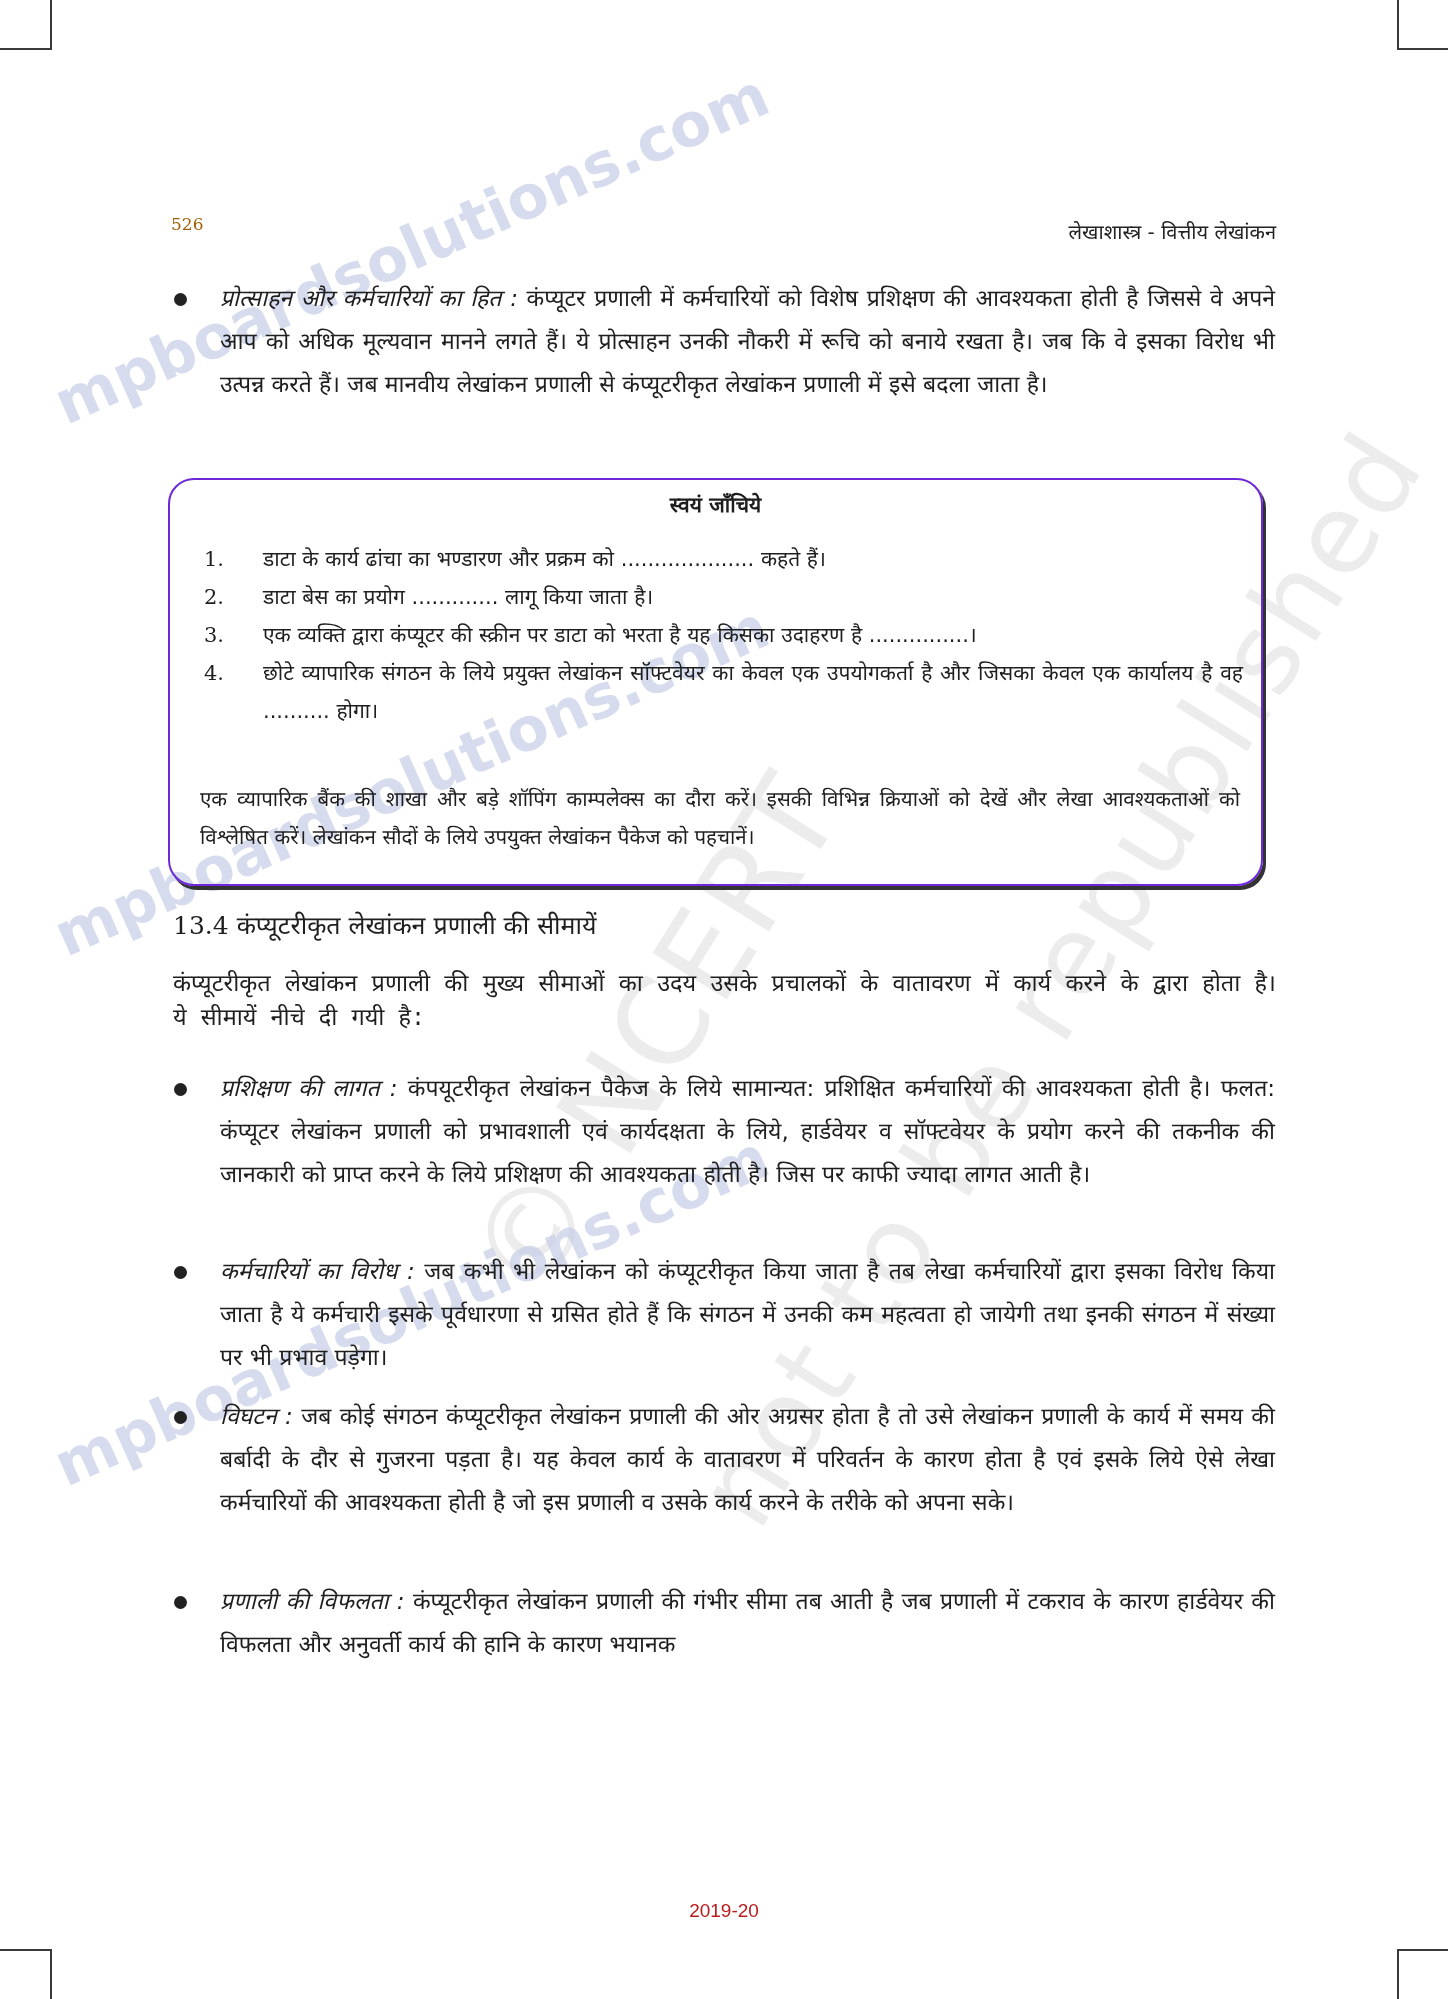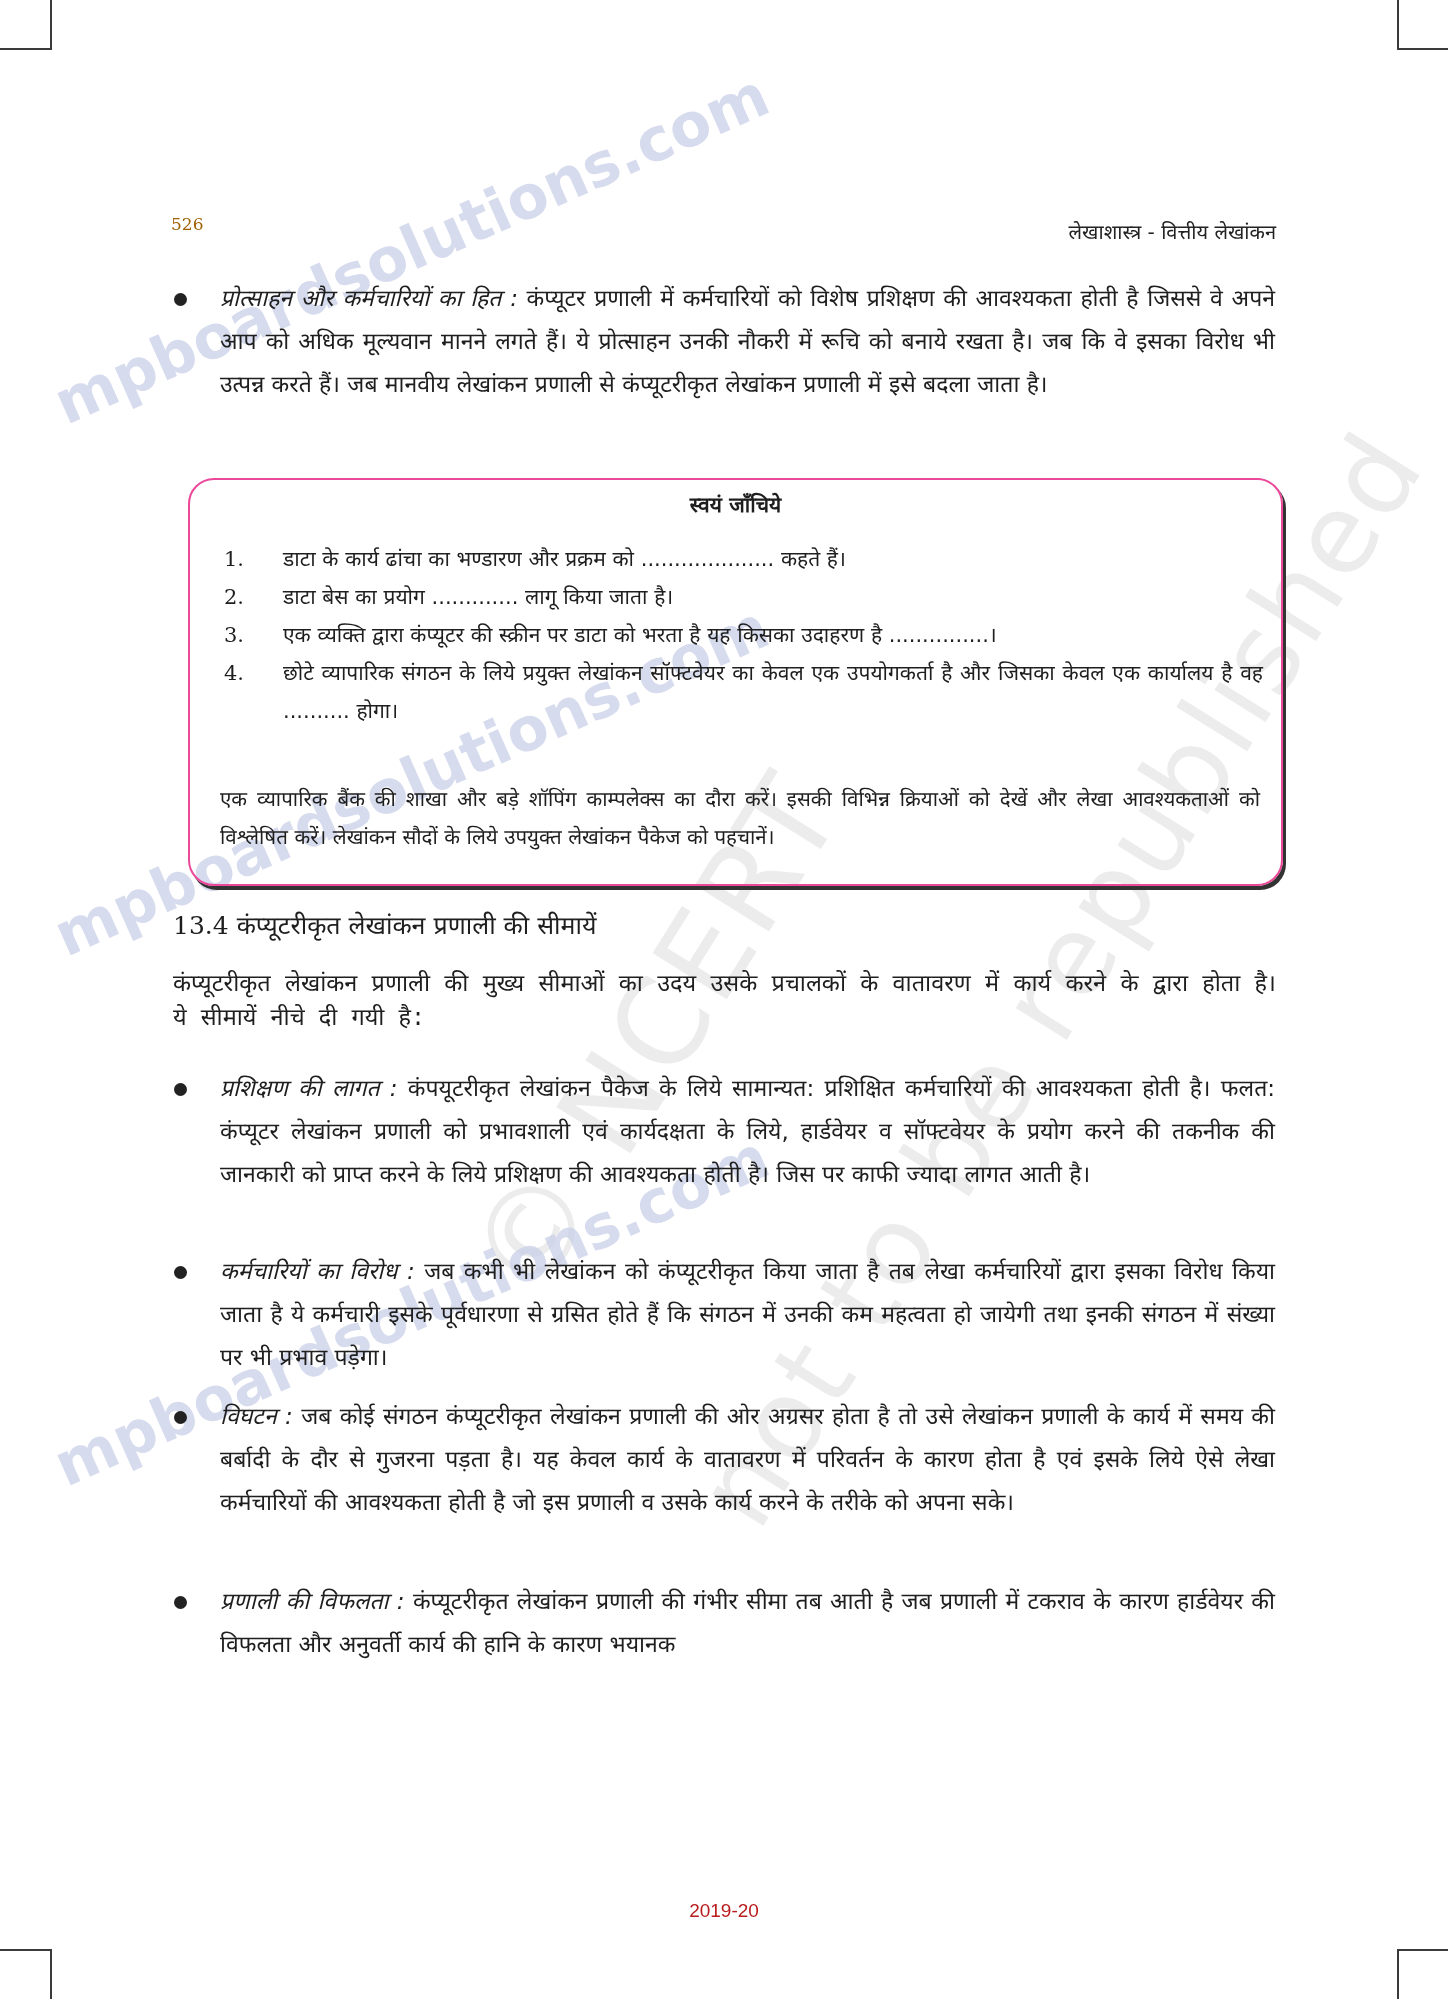--- a/index.html
+++ b/index.html
@@ -80,25 +80,25 @@
       top: 16px;
       width: 13px;
       height: 13px;
       border-radius: 50%;
       background: #222;
     }
     .term { font-style: italic; }
 
     .box {
       position: absolute;
-      left: 188px;
+      left: 168px;
       top: 478px;
       width: 1095px;
       height: 408px;
-      border: 2px solid #ec4899;
+      border: 2px solid #6d28d9;
       border-radius: 26px;
       box-shadow: 3px 4px 0 #333;
       box-sizing: border-box;
       font-family: "DejaVu Sans", "Liberation Sans", sans-serif;
       color: #1e1e1e;
     }
     .box-heading {
       position: absolute;
       left: 0;
       right: 0;

